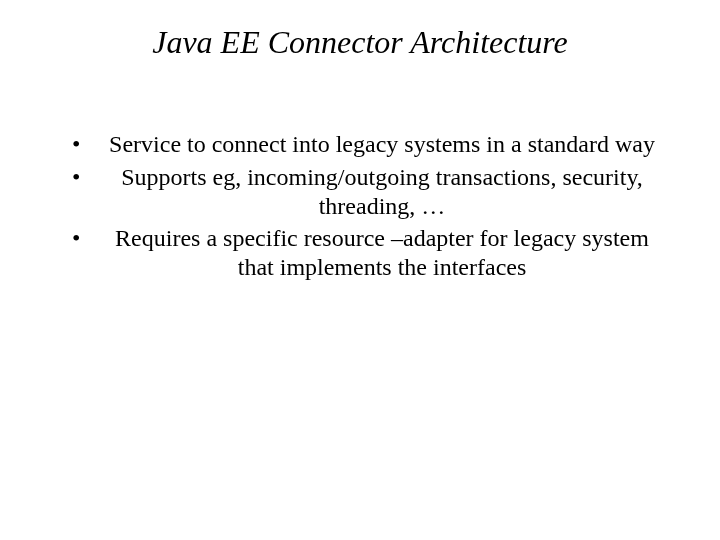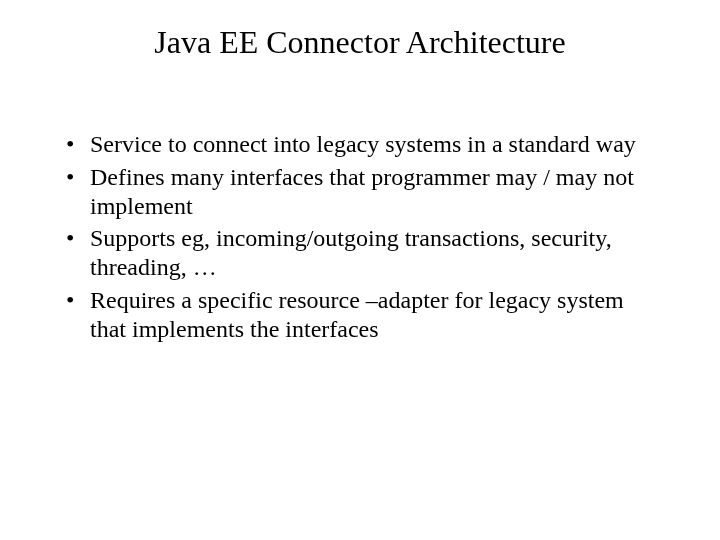--- a/index.html
+++ b/index.html
@@ -19,26 +19,28 @@
   }
   .title {
     position: absolute;
     top: 24px;
     left: 0;
     width: 720px;
     text-align: center;
     font-size: 32px;
     font-weight: 400;
     letter-spacing: 0px;
+    font-style: italic;
   }
   .content {
     position: absolute;
     top: 130px;
-    left: 62px;
+    left: 68px;
     width: 600px;
+    text-align: center;
   }
   ul.bullets {
     margin: 0;
     padding: 0;
     list-style: none;
   }
   ul.bullets li {
     position: relative;
     padding-left: 28px;
     font-size: 24px;
@@ -55,18 +57,17 @@
   }
 </style>
 </head>
 <body>
 
 <div class="slide">
   <div class="title">Java EE Connector Architecture</div>
   <div class="content">
     <ul class="bullets">
       <li>Service to connect into legacy systems in a standard way</li>
-      <li>Defines many interfaces that programmer may / may not implement</li>
       <li>Supports eg, incoming/outgoing transactions, security, threading, …</li>
       <li>Requires a specific resource –adapter for legacy system that implements the interfaces</li>
     </ul>
   </div>
 </div>
 
 </body></html>

